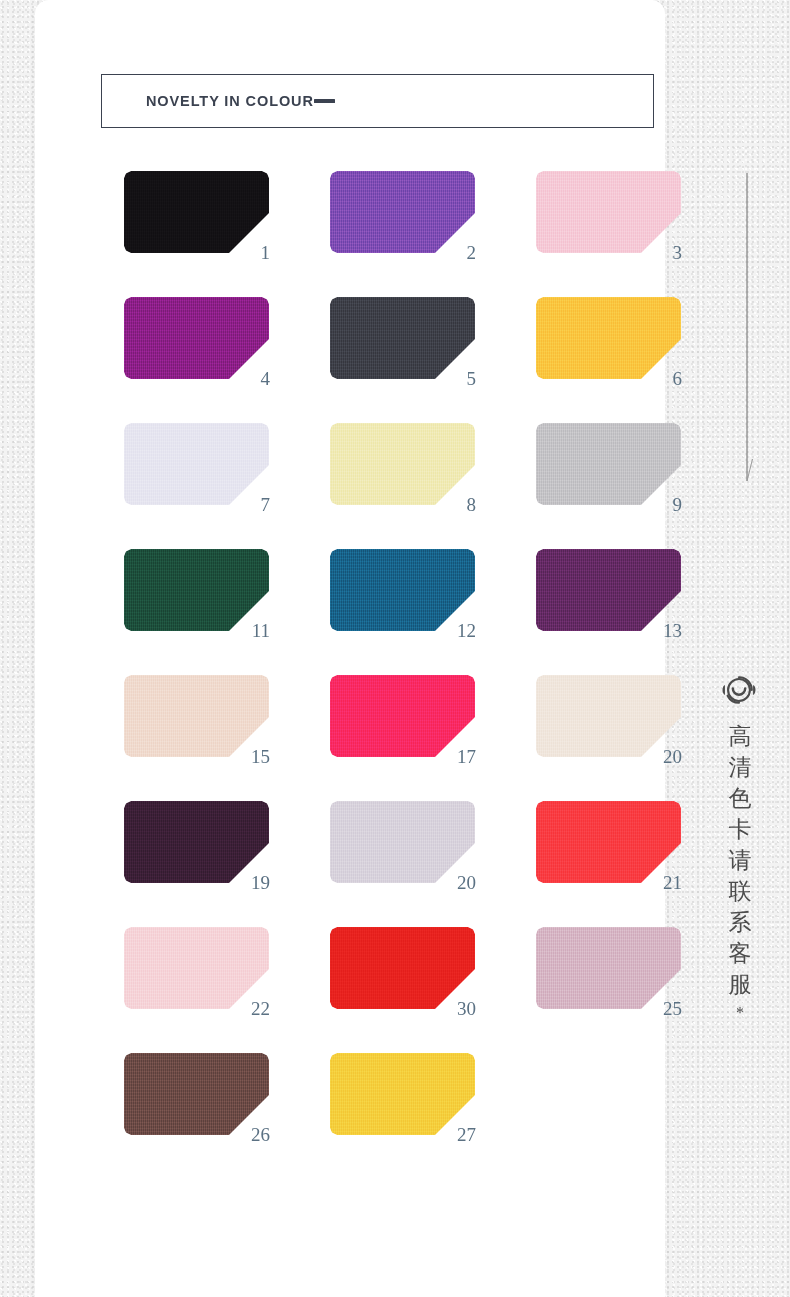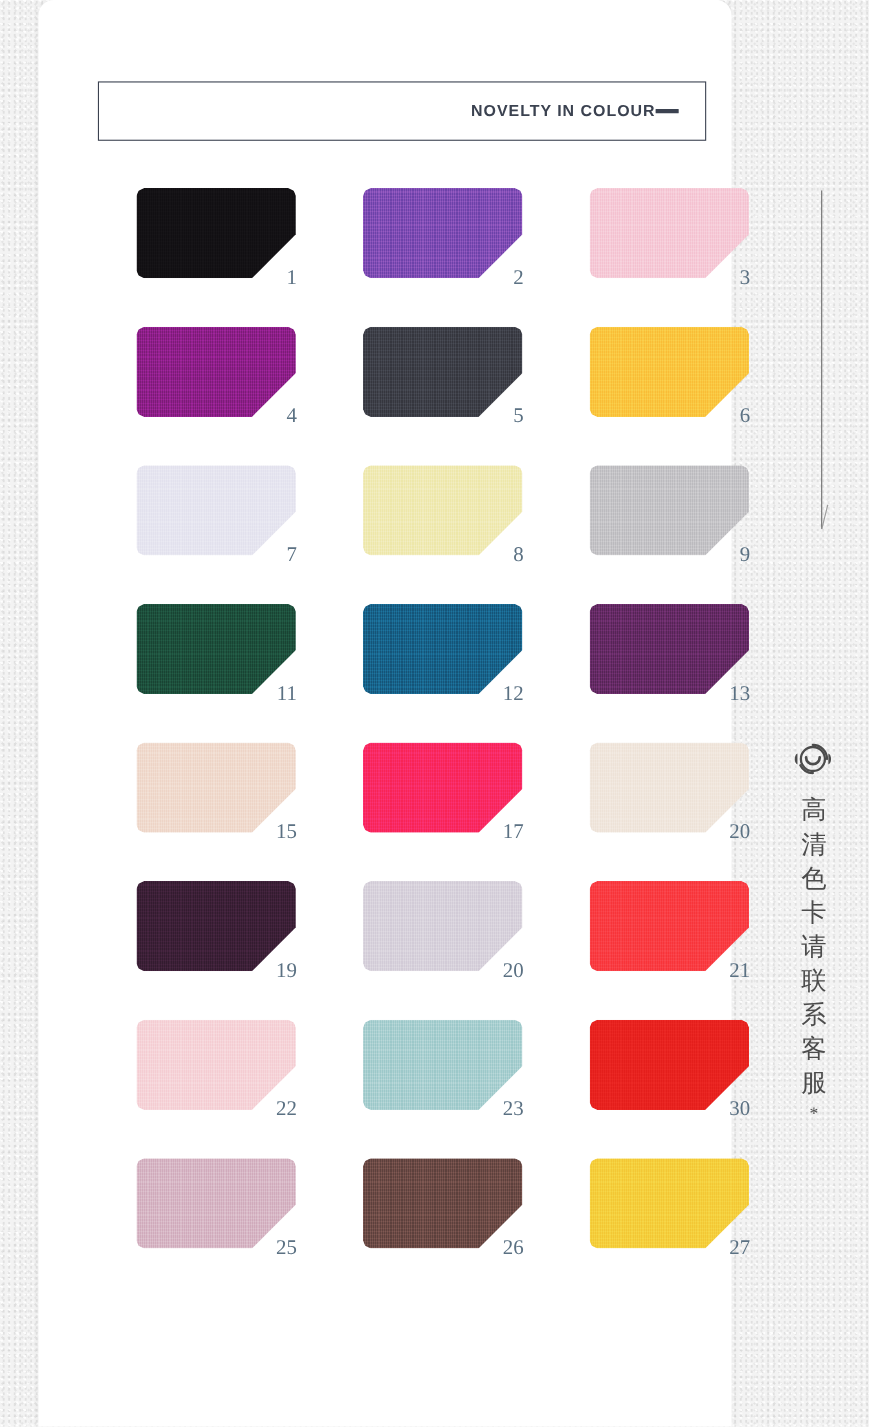--- a/index.html
+++ b/index.html
@@ -37,28 +37,28 @@
     width: 630px;
     height: 1297px;
     background: #ffffff;
     border-radius: 14px 14px 0 0;
     box-shadow: 0 0 9px rgba(0,0,0,.045);
   }
 
   
   #section-header {
     position: absolute;
-    left: 54px;
+    left: 66px;
     top: 74px;
     width: 553px;
     height: 54px;
     border: 1px solid #3b4250;
     display: flex;
     align-items: center;
-    justify-content: flex-end;
+    justify-content: flex-start;
     padding: 0 24px 0 44px;
   }
   #section-title {
     font-size: 14.5px;
     font-weight: bold;
     letter-spacing: .9px;
     color: #3b4250;
     white-space: nowrap;
   }
   #collapse-icon {
@@ -256,24 +256,20 @@
     </div>
     <div class="swatch-cell">
       <div class="swatch-chip" style="background-color: rgb(249, 60, 66);"></div>
       <span class="swatch-number">21</span>
     </div>
     <div class="swatch-cell">
       <div class="swatch-chip" style="background-color: rgb(246, 211, 216);"></div>
       <span class="swatch-number">22</span>
     </div>
     <div class="swatch-cell">
-      <div class="swatch-chip" style="background-color: rgb(168, 207, 208);"></div>
-      <span class="swatch-number">23</span>
-    </div>
-    <div class="swatch-cell">
       <div class="swatch-chip" style="background-color: rgb(232, 34, 31);"></div>
       <span class="swatch-number">30</span>
     </div>
     <div class="swatch-cell">
       <div class="swatch-chip" style="background-color: rgb(214, 181, 196);"></div>
       <span class="swatch-number">25</span>
     </div>
     <div class="swatch-cell">
       <div class="swatch-chip" style="background-color: rgb(107, 74, 69);"></div>
       <span class="swatch-number">26</span>

